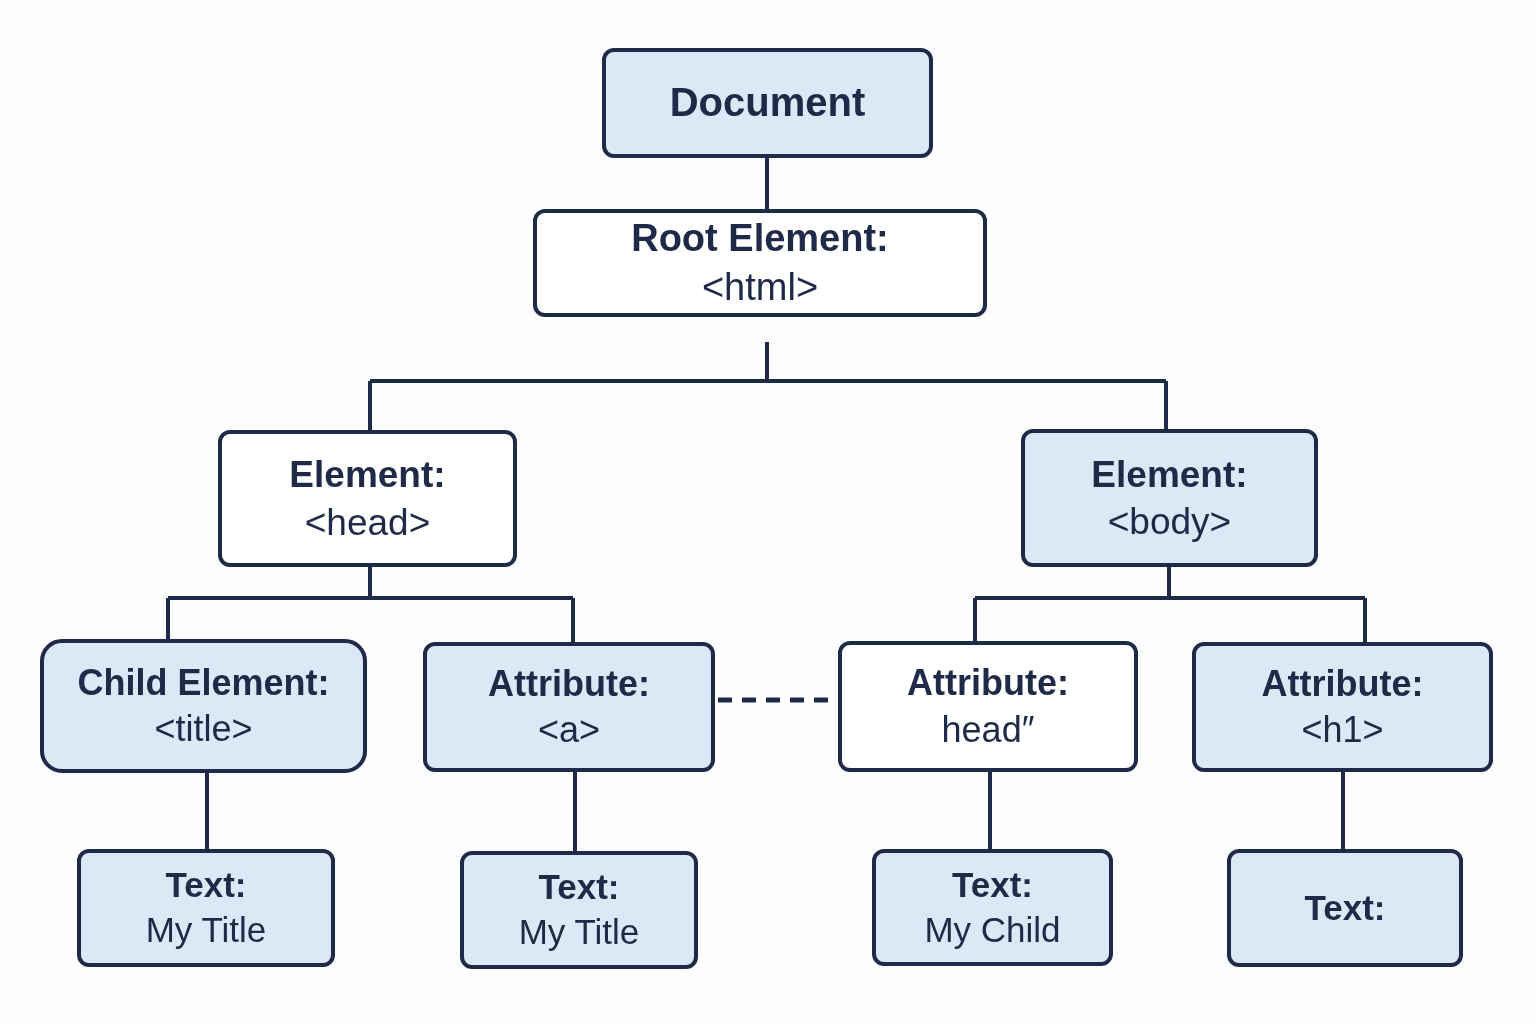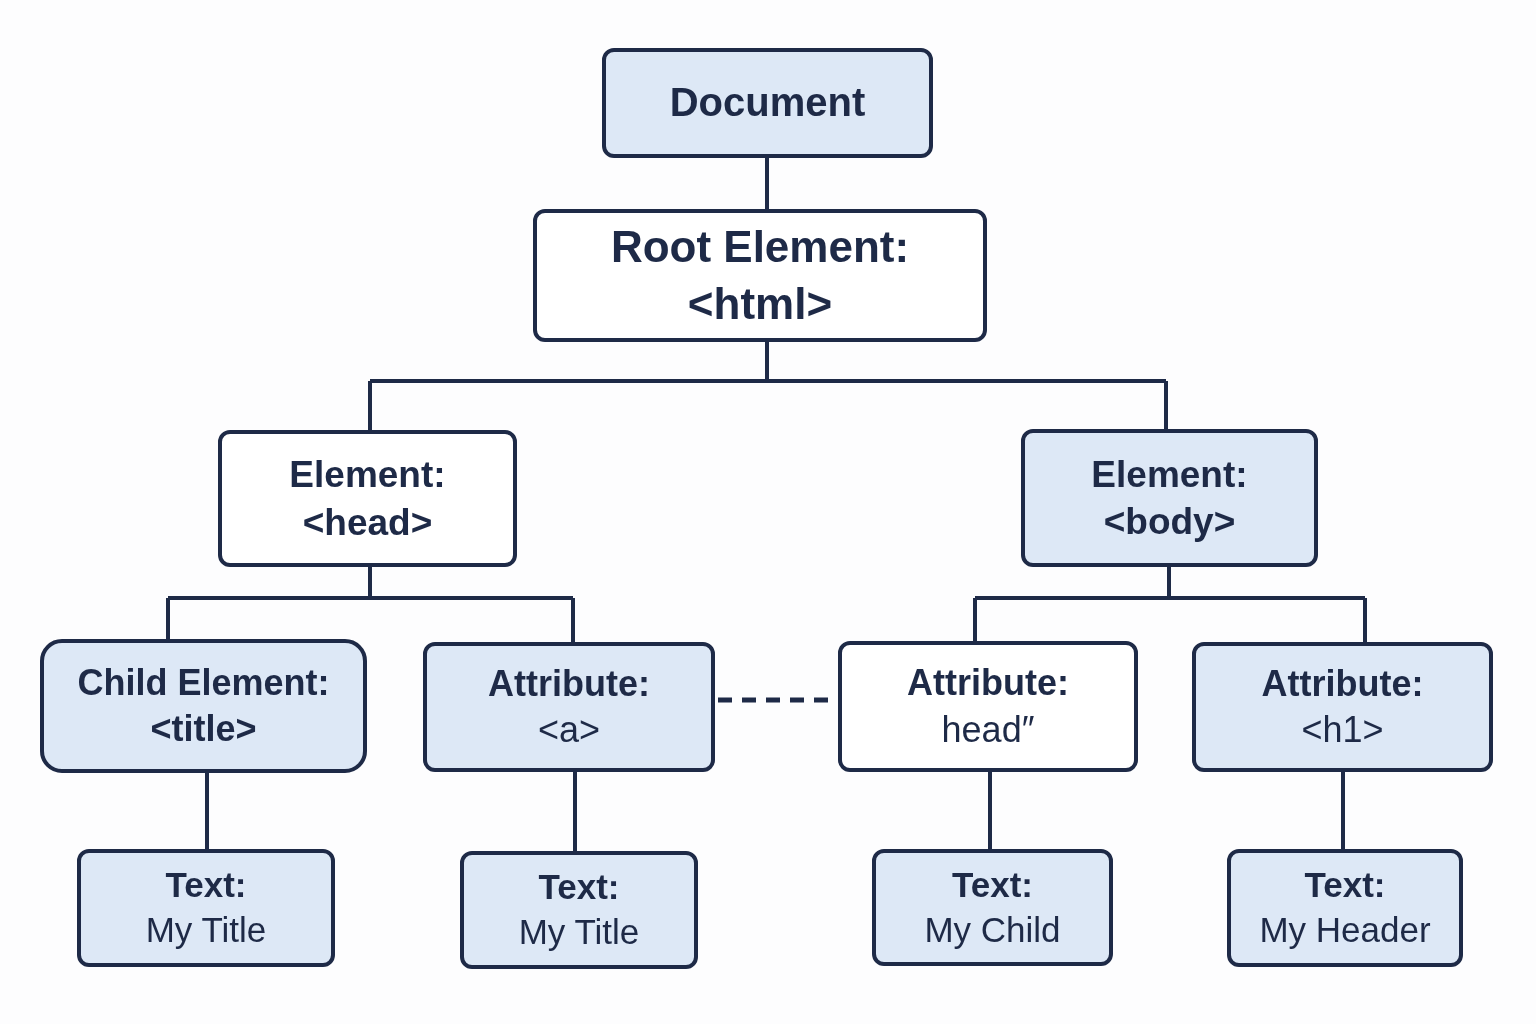--- a/index.html
+++ b/index.html
@@ -32,26 +32,26 @@
     align-items: center;
     justify-content: center;
     text-align: right;
     color: #1e2a47;
     line-height: 1.28;
     padding: 4px 10px;
   }
   .fill-blue  { background: #dde8f6; }
   .fill-white { background: #ffffff; }
   .l1 { font-weight: bold; }
-  .l2b { font-weight: bold; }
+  .l2b { font-weight: normal; }
   .l2r { font-weight: normal; }
 
   
   #n-document { left: 602px;  top: 48px;  width: 331px; height: 110px; font-size: 40px; }
-  #n-root     { left: 533px;  top: 209px; width: 454px; height: 133px; font-size: 44px; }
+  #n-root     { left: 533px;  top: 209px; width: 454px; height: 108px; font-size: 38px; }
   #n-head     { left: 218px;  top: 430px; width: 299px; height: 137px; font-size: 37px; }
   #n-body     { left: 1021px; top: 429px; width: 297px; height: 138px; font-size: 37px; }
   #n-title    { left: 40px;   top: 639px; width: 327px; height: 134px; font-size: 36px; border-radius: 22px; }
   #n-anchor   { left: 423px;  top: 642px; width: 292px; height: 130px; font-size: 36px; }
   #n-href     { left: 838px;  top: 641px; width: 300px; height: 131px; font-size: 36px; }
   #n-h1       { left: 1192px; top: 642px; width: 301px; height: 130px; font-size: 36px; }
   #n-text1    { left: 77px;   top: 849px; width: 258px; height: 118px; font-size: 35px; }
   #n-text2    { left: 460px;  top: 851px; width: 238px; height: 118px; font-size: 35px; }
   #n-text3    { left: 872px;  top: 849px; width: 241px; height: 117px; font-size: 35px; }
   #n-text4    { left: 1227px; top: 849px; width: 236px; height: 118px; font-size: 35px; }
@@ -133,16 +133,15 @@
     <span class="l2r">My Title</span>
   </div>
 
   <div id="n-text3" class="node fill-blue">
     <span class="l1">Text:</span>
     <span class="l2r">My Child</span>
   </div>
 
   <div id="n-text4" class="node fill-blue">
     <span class="l1">Text:</span>
-    <span class="l2r">My Header</span>
   </div>
 
 </div>
 
 </body></html>

